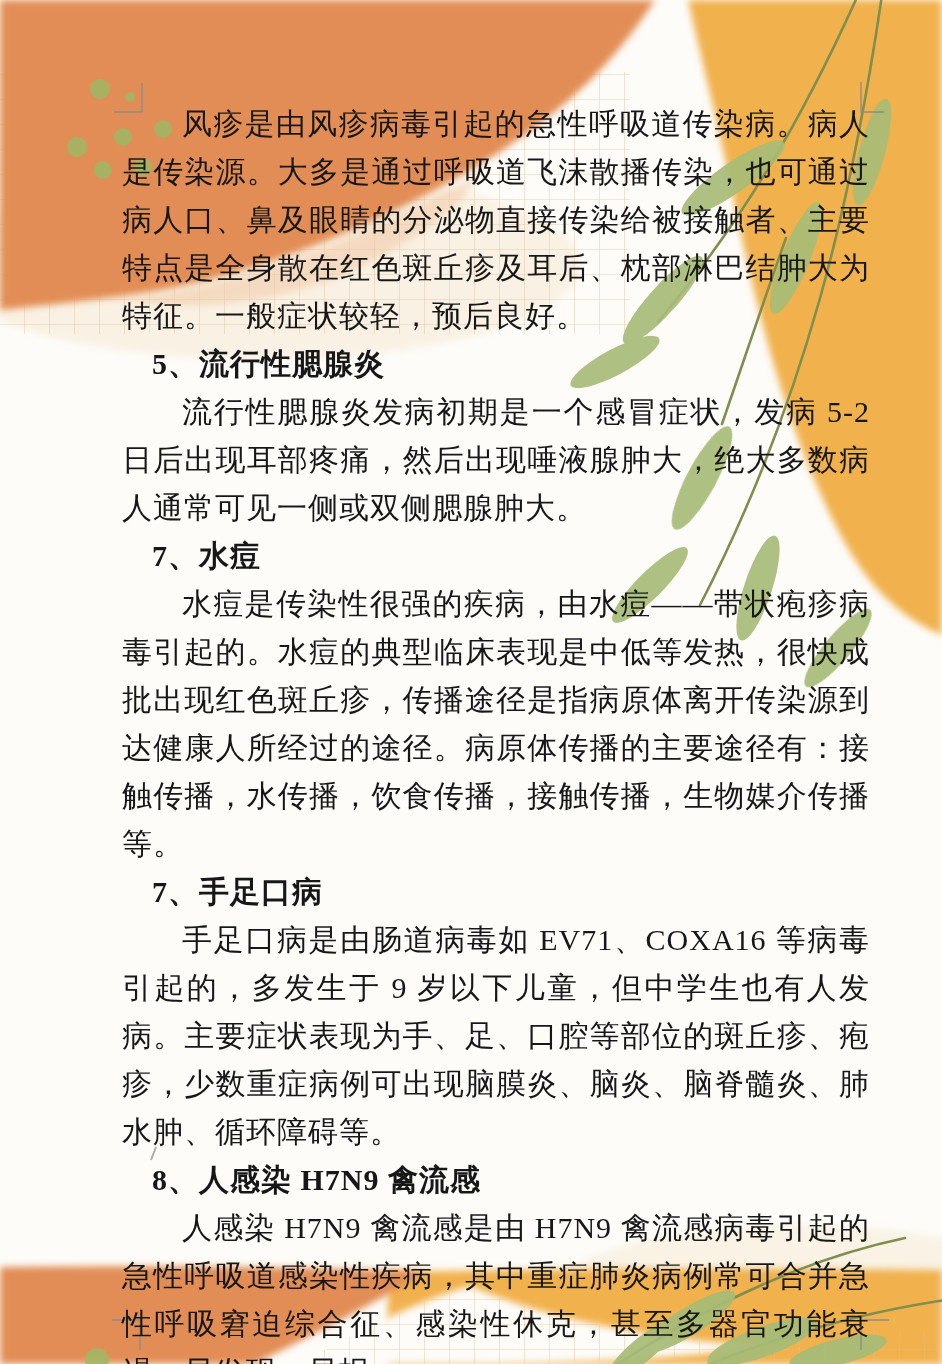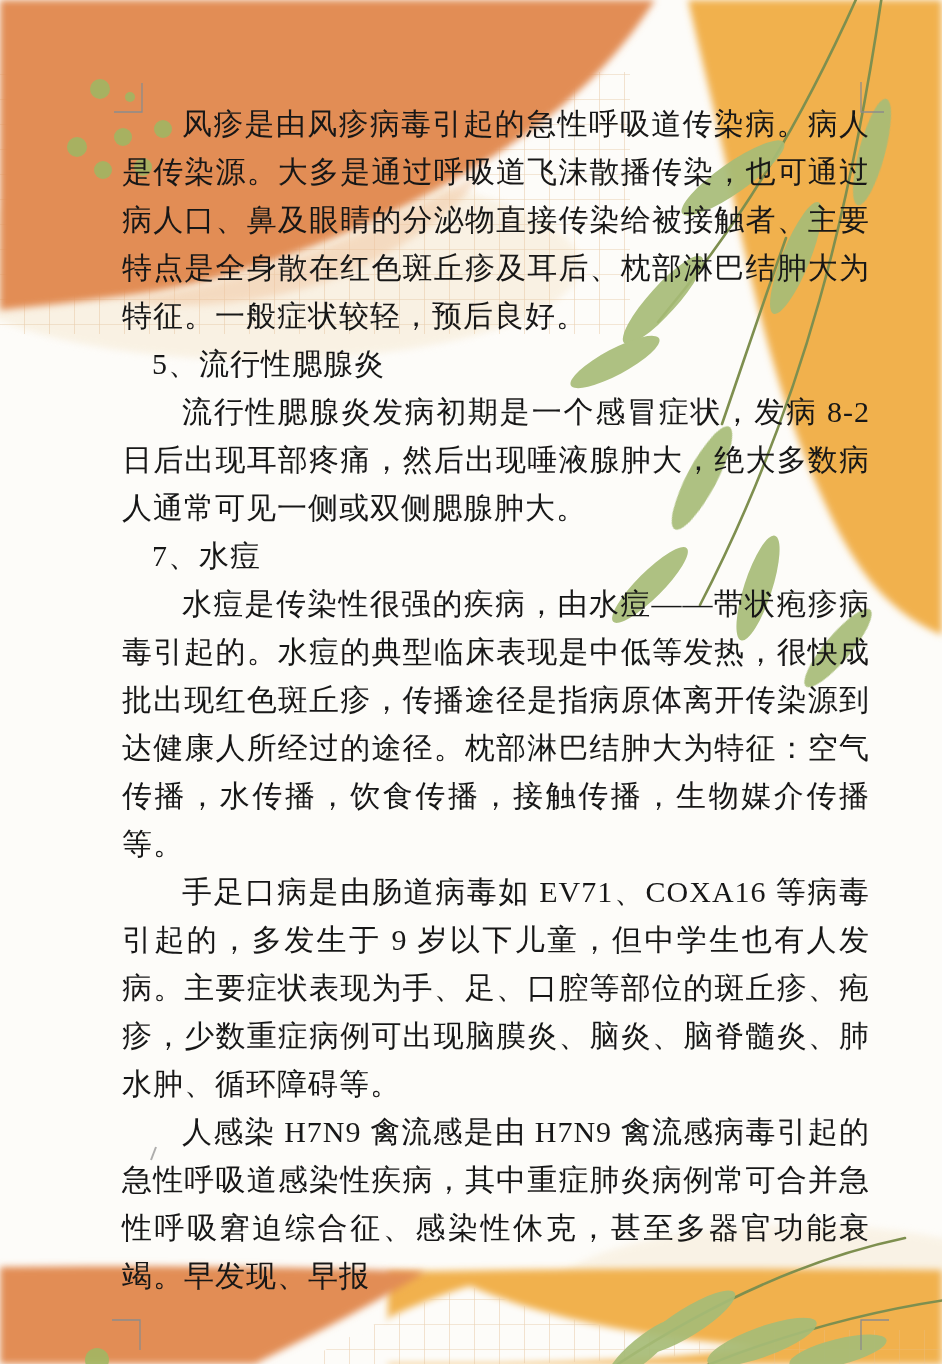--- a/index.html
+++ b/index.html
@@ -16,21 +16,21 @@
     position:absolute;
     left:122px;top:100px;width:748px;
     color:var(--text,#171717);
     font-size:30px;
     line-height:48px;
     letter-spacing:1px;
     text-align:justify;
   }
   .text-block p{margin:0;padding:0;}
   .text-block p.body{text-indent:2em;}
-  .text-block p.heading{font-weight:400;text-indent:1em;}
+  .text-block p.heading{font-weight:700;text-indent:1em;}
 </style>
 </head>
 <body>
 
 <div class="page">
 
   <svg class="deco" viewBox="0 0 942 1364" xmlns="http://www.w3.org/2000/svg" aria-hidden="true">
     <defs>
       <pattern id="grid" width="25" height="25" patternUnits="userSpaceOnUse">
         <path d="M25 0 V25 M0 25 H25" fill="none" style="stroke:var(--grid-line,#E3C39A)" stroke-width="1.2" opacity="0.75"></path>
@@ -104,20 +104,22 @@
       <polyline points="884,112 861,112 861,82"></polyline>
       <polyline points="112,1320 140,1320 140,1350"></polyline>
       <polyline points="889,1320 861,1320 861,1350"></polyline>
       <path d="M156,1147 L151,1160" stroke-width="2" opacity="0.7"></path>
     </g>
   </svg>
 
   <div class="text-block">
       <p class="body">风疹是由风疹病毒引起的急性呼吸道传染病。病人是传染源。大多是通过呼吸道飞沫散播传染，也可通过病人口、鼻及眼睛的分泌物直接传染给被接触者、主要特点是全身散在红色斑丘疹及耳后、枕部淋巴结肿大为特征。一般症状较轻，预后良好。</p>
       <p class="heading">5、流行性腮腺炎</p>
-      <p class="body">流行性腮腺炎发病初期是一个感冒症状，发病 8-2 日后出现耳部疼痛，然后出现唾液腺肿大，绝大多数病人通常可见一侧或双侧腮腺肿大。</p>
+      <p class="body">流行性腮腺炎发病初期是一个感冒症状，发病 5-2 日后出现耳部疼痛，然后出现唾液腺肿大，绝大多数病人通常可见一侧或双侧腮腺肿大。</p>
       <p class="heading">7、水痘</p>
-      <p class="body">水痘是传染性很强的疾病，由水痘——带状疱疹病毒引起的。水痘的典型临床表现是中低等发热，很快成批出现红色斑丘疹，传播途径是指病原体离开传染源到达健康人所经过的途径。枕部淋巴结肿大为特征：空气传播，水传播，饮食传播，接触传播，生物媒介传播等。</p>
+      <p class="body">水痘是传染性很强的疾病，由水痘——带状疱疹病毒引起的。水痘的典型临床表现是中低等发热，很快成批出现红色斑丘疹，传播途径是指病原体离开传染源到达健康人所经过的途径。病原体传播的主要途径有：接触传播，水传播，饮食传播，接触传播，生物媒介传播等。</p>
+      <p class="heading">7、手足口病</p>
       <p class="body">手足口病是由肠道病毒如 EV71、COXA16 等病毒引起的，多发生于 9 岁以下儿童，但中学生也有人发病。主要症状表现为手、足、口腔等部位的斑丘疹、疱疹，少数重症病例可出现脑膜炎、脑炎、脑脊髓炎、肺水肿、循环障碍等。</p>
+      <p class="heading">8、人感染 H7N9 禽流感</p>
       <p class="body">人感染 H7N9 禽流感是由 H7N9 禽流感病毒引起的急性呼吸道感染性疾病，其中重症肺炎病例常可合并急性呼吸窘迫综合征、感染性休克，甚至多器官功能衰竭。早发现、早报</p>
     </div>
 
 </div>
 
 </body></html>

